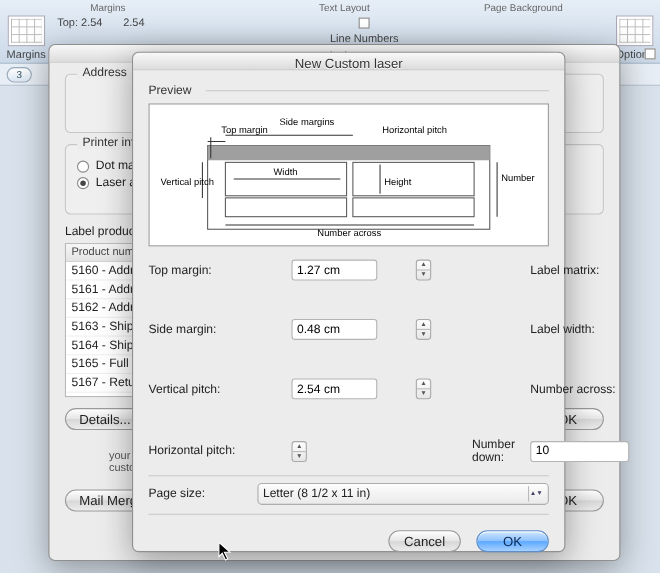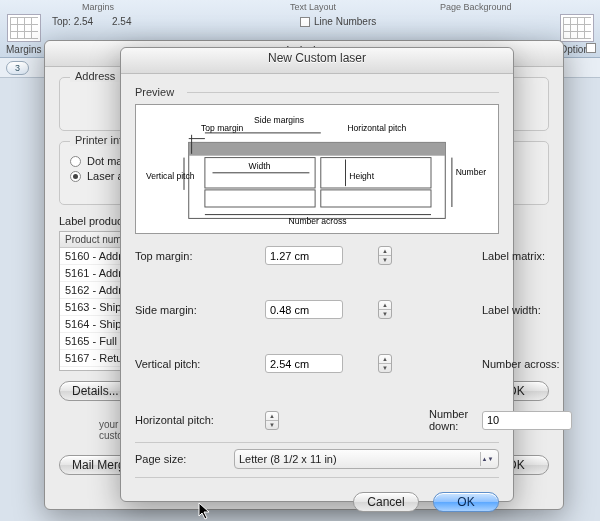--- a/index.html
+++ b/index.html
@@ -17,21 +17,21 @@
     linear-gradient(90deg,#bbb 1px, transparent 1px) 0 0/7px 100%; }
   .ribbon .check { width:10px; height:10px; border:1px solid #888; background:#fff; display:inline-block; vertical-align:middle; }
 
   
   .substrip { position:absolute; top:58px; left:0; right:0; height:20px; background:#e8eef5; border-bottom:1px solid #b7c3d0; }
   .pill { position:absolute; top:3px; font-size:9px; padding:1px 8px; border:1px solid #9ab; border-radius:8px; background:linear-gradient(#fff,#dbe6f2); color:#356; }
 
   
   .dlg { position:absolute; background:#ececec; border:1px solid #8f8f8f; border-radius:6px;
     box-shadow: 0 8px 30px rgba(0,0,0,.35); }
-  .dlg .titlebar { height:26px; border-bottom:1px solid #bdbdbd;
+  .dlg .titlebar { height:16px; border-bottom:1px solid #bdbdbd;
     background:linear-gradient(#f8f8f8,#dcdcdc); border-radius:6px 6px 0 0;
     text-align:center; font-size:12px; color:#333; line-height:20px;
     text-shadow:0 1px 0 #fff; position:relative; }
   .dlg .body { padding:10px 14px 12px; font-size:11px; color:#222; }
 
   
   .labels-dlg { left:44px; top:40px; width:520px; height:470px; }
 
   .groupbox { border:1px solid #c7c7c7; border-radius:5px; padding:10px 10px; margin-bottom:10px; position:relative; background:#efefef; }
   .groupbox .title { position:absolute; top:-8px; left:10px; background:#ececec; padding:0 5px; font-size:11px; color:#333; }
@@ -88,21 +88,21 @@
   <div style="position:absolute; left:6px; top:14px; text-align:center;">
     <div class="tablegrid"></div>
     <div class="lbl">Margins</div>
   </div>
   <div style="position:absolute; left:52px; top:16px;" class="lbl">
     <span>Top:</span>
     <span>2.54</span>
   </div>
   <div style="position:absolute; left:112px; top:16px;" class="lbl">2.54</div>
 
-  <div style="position:absolute; left:300px; top:16px; display:flex; align-items:center; gap:4px;">
+  <div style="position:absolute; left:300px; top:16px; display:flex; align-items:center; gap:4px;flex-direction:column;">
     <span class="check"></span>
     <span class="lbl">Line Numbers</span>
   </div>
 
   <div style="position:absolute; right:6px; top:14px; text-align:center;">
     <div class="tablegrid"></div>
     <div class="lbl">Options</div>
     <span class="check" style="position:absolute; right:-2px; bottom:2px;"></span>
   </div>
 </div>

